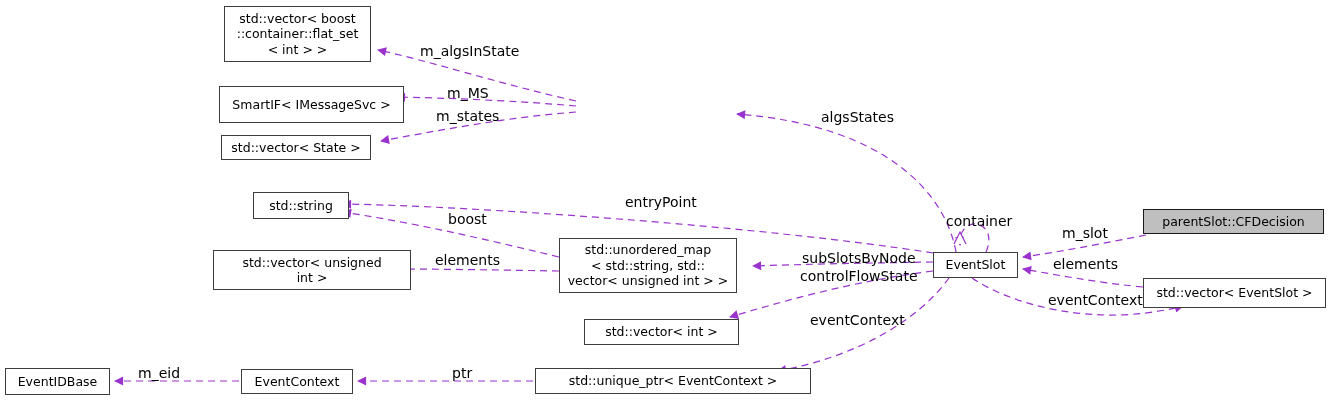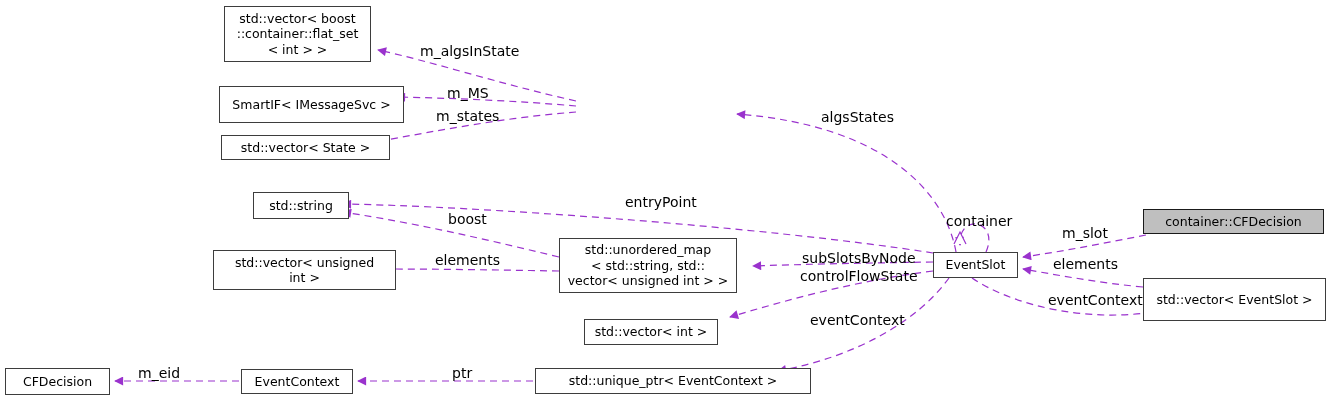--- a/index.html
+++ b/index.html
@@ -80,32 +80,32 @@
     <path class="edge" d="M1146,235 C1105,243 1065,251 1023,257" marker-end="url(#arrow)"></path>
     <path class="edge" d="M1143,287 C1100,283 1063,276 1023,269" marker-end="url(#arrow)"></path>
     <path class="edge" d="M239,381 L115,381" marker-end="url(#arrow)"></path>
     <path class="edge" d="M533,381 L358,381" marker-end="url(#arrow)"></path>
   </svg>
 
   <div class="node" style="left:224px; top:6px;   width:147px; height:56px;">std::vector&lt; boost
 ::container::flat_set
 &lt; int &gt; &gt;</div>
   <div class="node" style="left:203px; top:86px;  width:185px; height:37px;margin-left:16px;">SmartIF&lt; IMessageSvc &gt;</div>
-  <div class="node" style="left:221px; top:135px; width:169px; height:25px;">std::vector&lt; State &gt;</div>
+  <div class="node" style="left:221px; top:135px; width:150px; height:25px;">std::vector&lt; State &gt;</div>
   <div class="node" style="left:253px; top:192px; width:96px;  height:27px;">std::string</div>
-  <div class="node" style="left:213px; top:250px; width:183px; height:40px;">std::vector&lt; unsigned
+  <div class="node" style="left:213px; top:250px; width:198px; height:40px;">std::vector&lt; unsigned
 int &gt;</div>
   <div class="node" style="left:559px; top:238px; width:178px; height:55px;">std::unordered_map
 &lt; std::string, std::
 vector&lt; unsigned int &gt; &gt;</div>
-  <div class="node" style="left:584px; top:319px; width:134px; height:26px;">std::vector&lt; int &gt;</div>
+  <div class="node" style="left:584px; top:319px; width:155px; height:26px;">std::vector&lt; int &gt;</div>
   <div class="node" style="left:933px; top:252px; width:85px;  height:26px;">EventSlot</div>
-  <div class="node hl" style="left:1143px; top:209px; width:181px; height:25px;">container::CFDecision</div>
-  <div class="node" style="left:1143px; top:278px; width:183px; height:43px;">std::vector&lt; EventSlot &gt;</div>
-  <div class="node" style="left:5px;   top:368px; width:105px; height:27px;">CFDecision</div>
+  <div class="node hl" style="left:1143px; top:209px; width:181px; height:25px;">parentSlot::CFDecision</div>
+  <div class="node" style="left:1143px; top:278px; width:183px; height:30px;">std::vector&lt; EventSlot &gt;</div>
+  <div class="node" style="left:5px;   top:368px; width:105px; height:27px;">EventIDBase</div>
   <div class="node" style="left:241px; top:369px; width:112px; height:25px;">EventContext</div>
   <div class="node" style="left:535px; top:368px; width:276px; height:26px;">std::unique_ptr&lt; EventContext &gt;</div>
 
   <span class="elabel" style="left:420px;  top:44px;">m_algsInState</span>
   <span class="elabel" style="left:447px;  top:86px;">m_MS</span>
   <span class="elabel" style="left:436px;  top:109px;">m_states</span>
   <span class="elabel" style="left:821px;  top:110px;">algsStates</span>
   <span class="elabel" style="left:946px;  top:214px;">container</span>
   <span class="elabel" style="left:625px;  top:195px;">entryPoint</span>
   <span class="elabel" style="left:448px;  top:212px;">boost</span>

